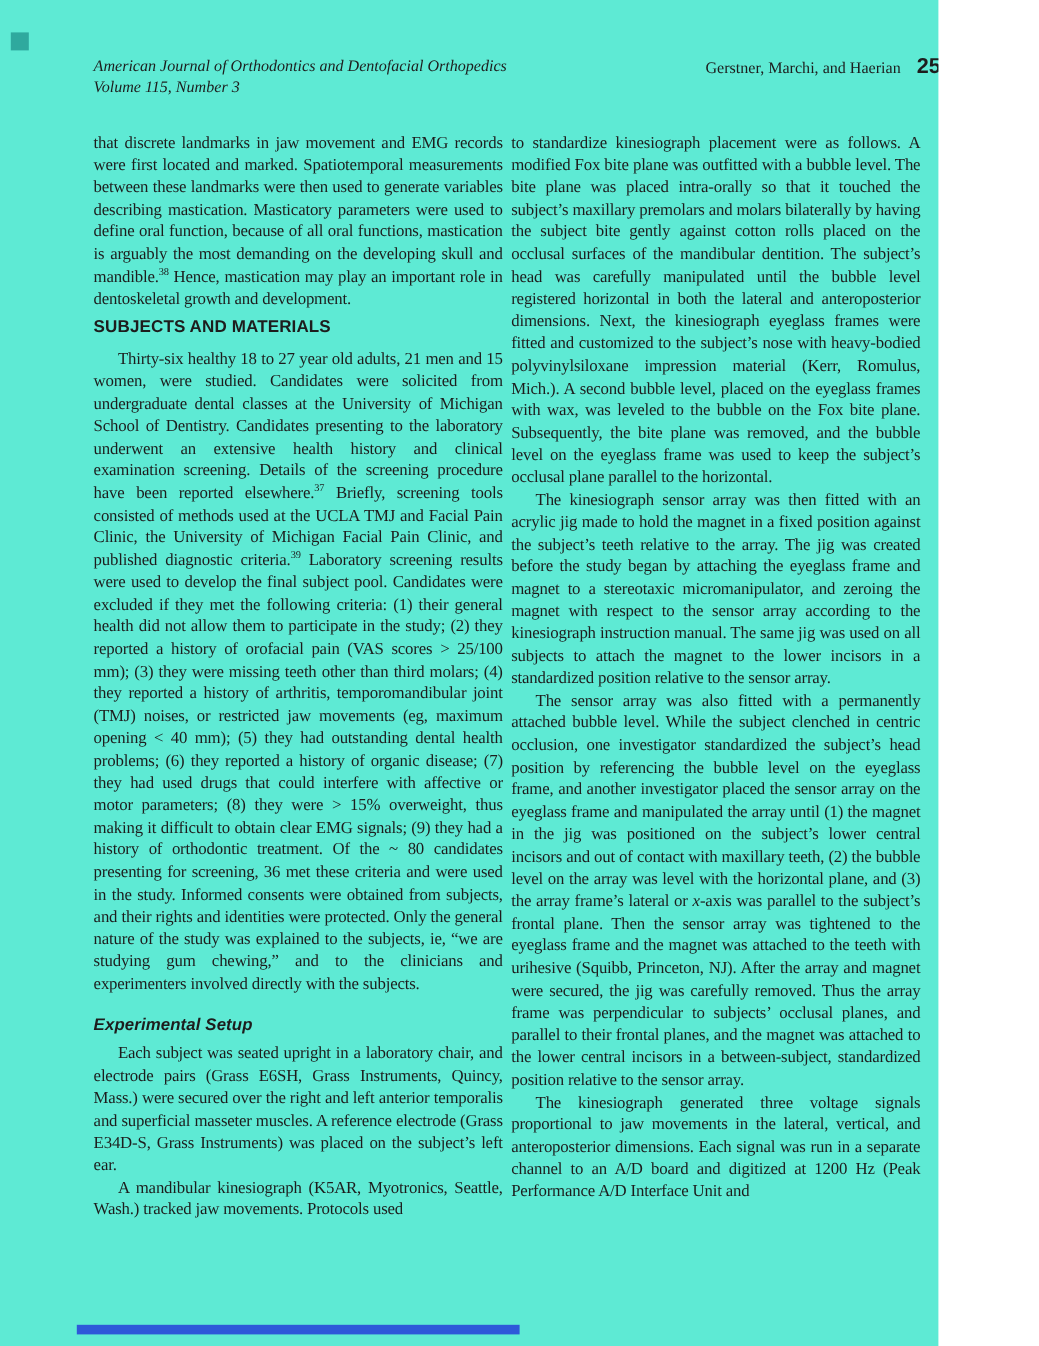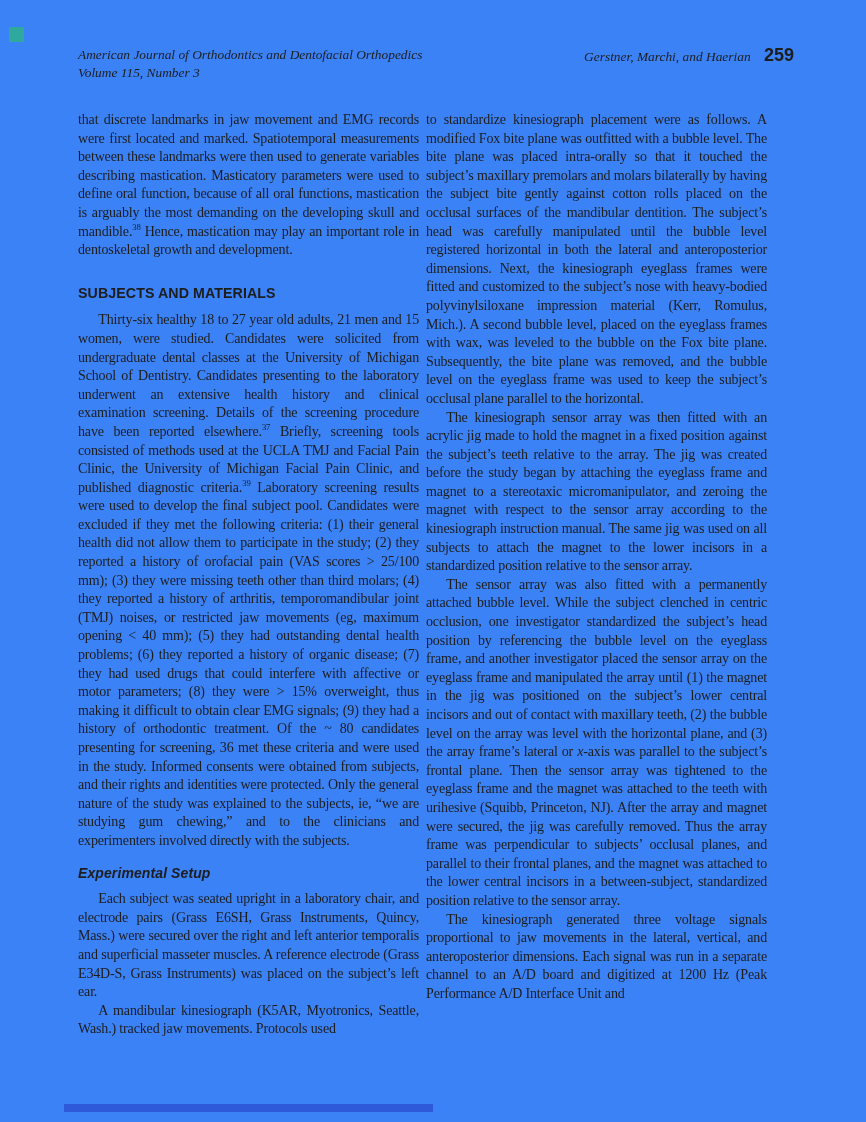--- a/index.html
+++ b/index.html
@@ -1,39 +1,39 @@
 <!DOCTYPE html>
 <html lang="en"><head>
 <meta charset="utf-8">
 <style>
   html, body { margin: 0; padding: 0; background: #ffffff; }
   .page {
     position: relative;
-    width: 866px;
+    width: 782px;
     height: 1122px;
-    background: #3b82f6;
+    background: #5eead4;
     color: #1d1d1d;
     font-family: "Liberation Serif", serif;
     overflow: hidden;
   }
   
   .hdr {
     position: absolute;
     left: 78px;
     top: 46px;
     width: 716px;
     display: flex;
     justify-content: space-between;
     align-items: flex-start;
     font-size: 13.4px;
     line-height: 18px;
   }
   .hdr-left { font-style: italic; }
   .hdr-right { white-space: nowrap; text-align: right; }
-  .hdr-authors { font-style: italic; }
+  .hdr-authors { }
   .hdr-pagenum {
     font-style: normal;
     font-weight: bold;
     font-family: "Liberation Sans", sans-serif;
     font-size: 18px;
     margin-left: 10px;
   }
   
   .col {
     position: absolute;
@@ -49,21 +49,21 @@
   .col-left  { left: 78px; }
   .col-right { left: 426px; }
   .col p { margin: 0; text-indent: 1.45em; }
   .col p.noindent { text-indent: 0; }
   h2.sec, h3.subsec {
     font-family: "Liberation Sans", sans-serif;
     font-weight: bold;
     text-align: left;
     letter-spacing: 0.1px;
   }
-  h2.sec    { font-size: 14.2px; margin: 24px 0 9px 0; }
+  h2.sec    { font-size: 14.2px; margin: 4px 0 9px 0; }
   h3.subsec { font-size: 14px;   margin: 13px 0 8px 0; font-style: italic; }
   sup { font-size: 0.62em; line-height: 0; vertical-align: super; }
   i { font-style: italic; }
   
   .artifact-square {
     position: absolute;
     left: 9px; top: 27px;
     width: 15px; height: 15px;
   }
   .artifact-bar {

